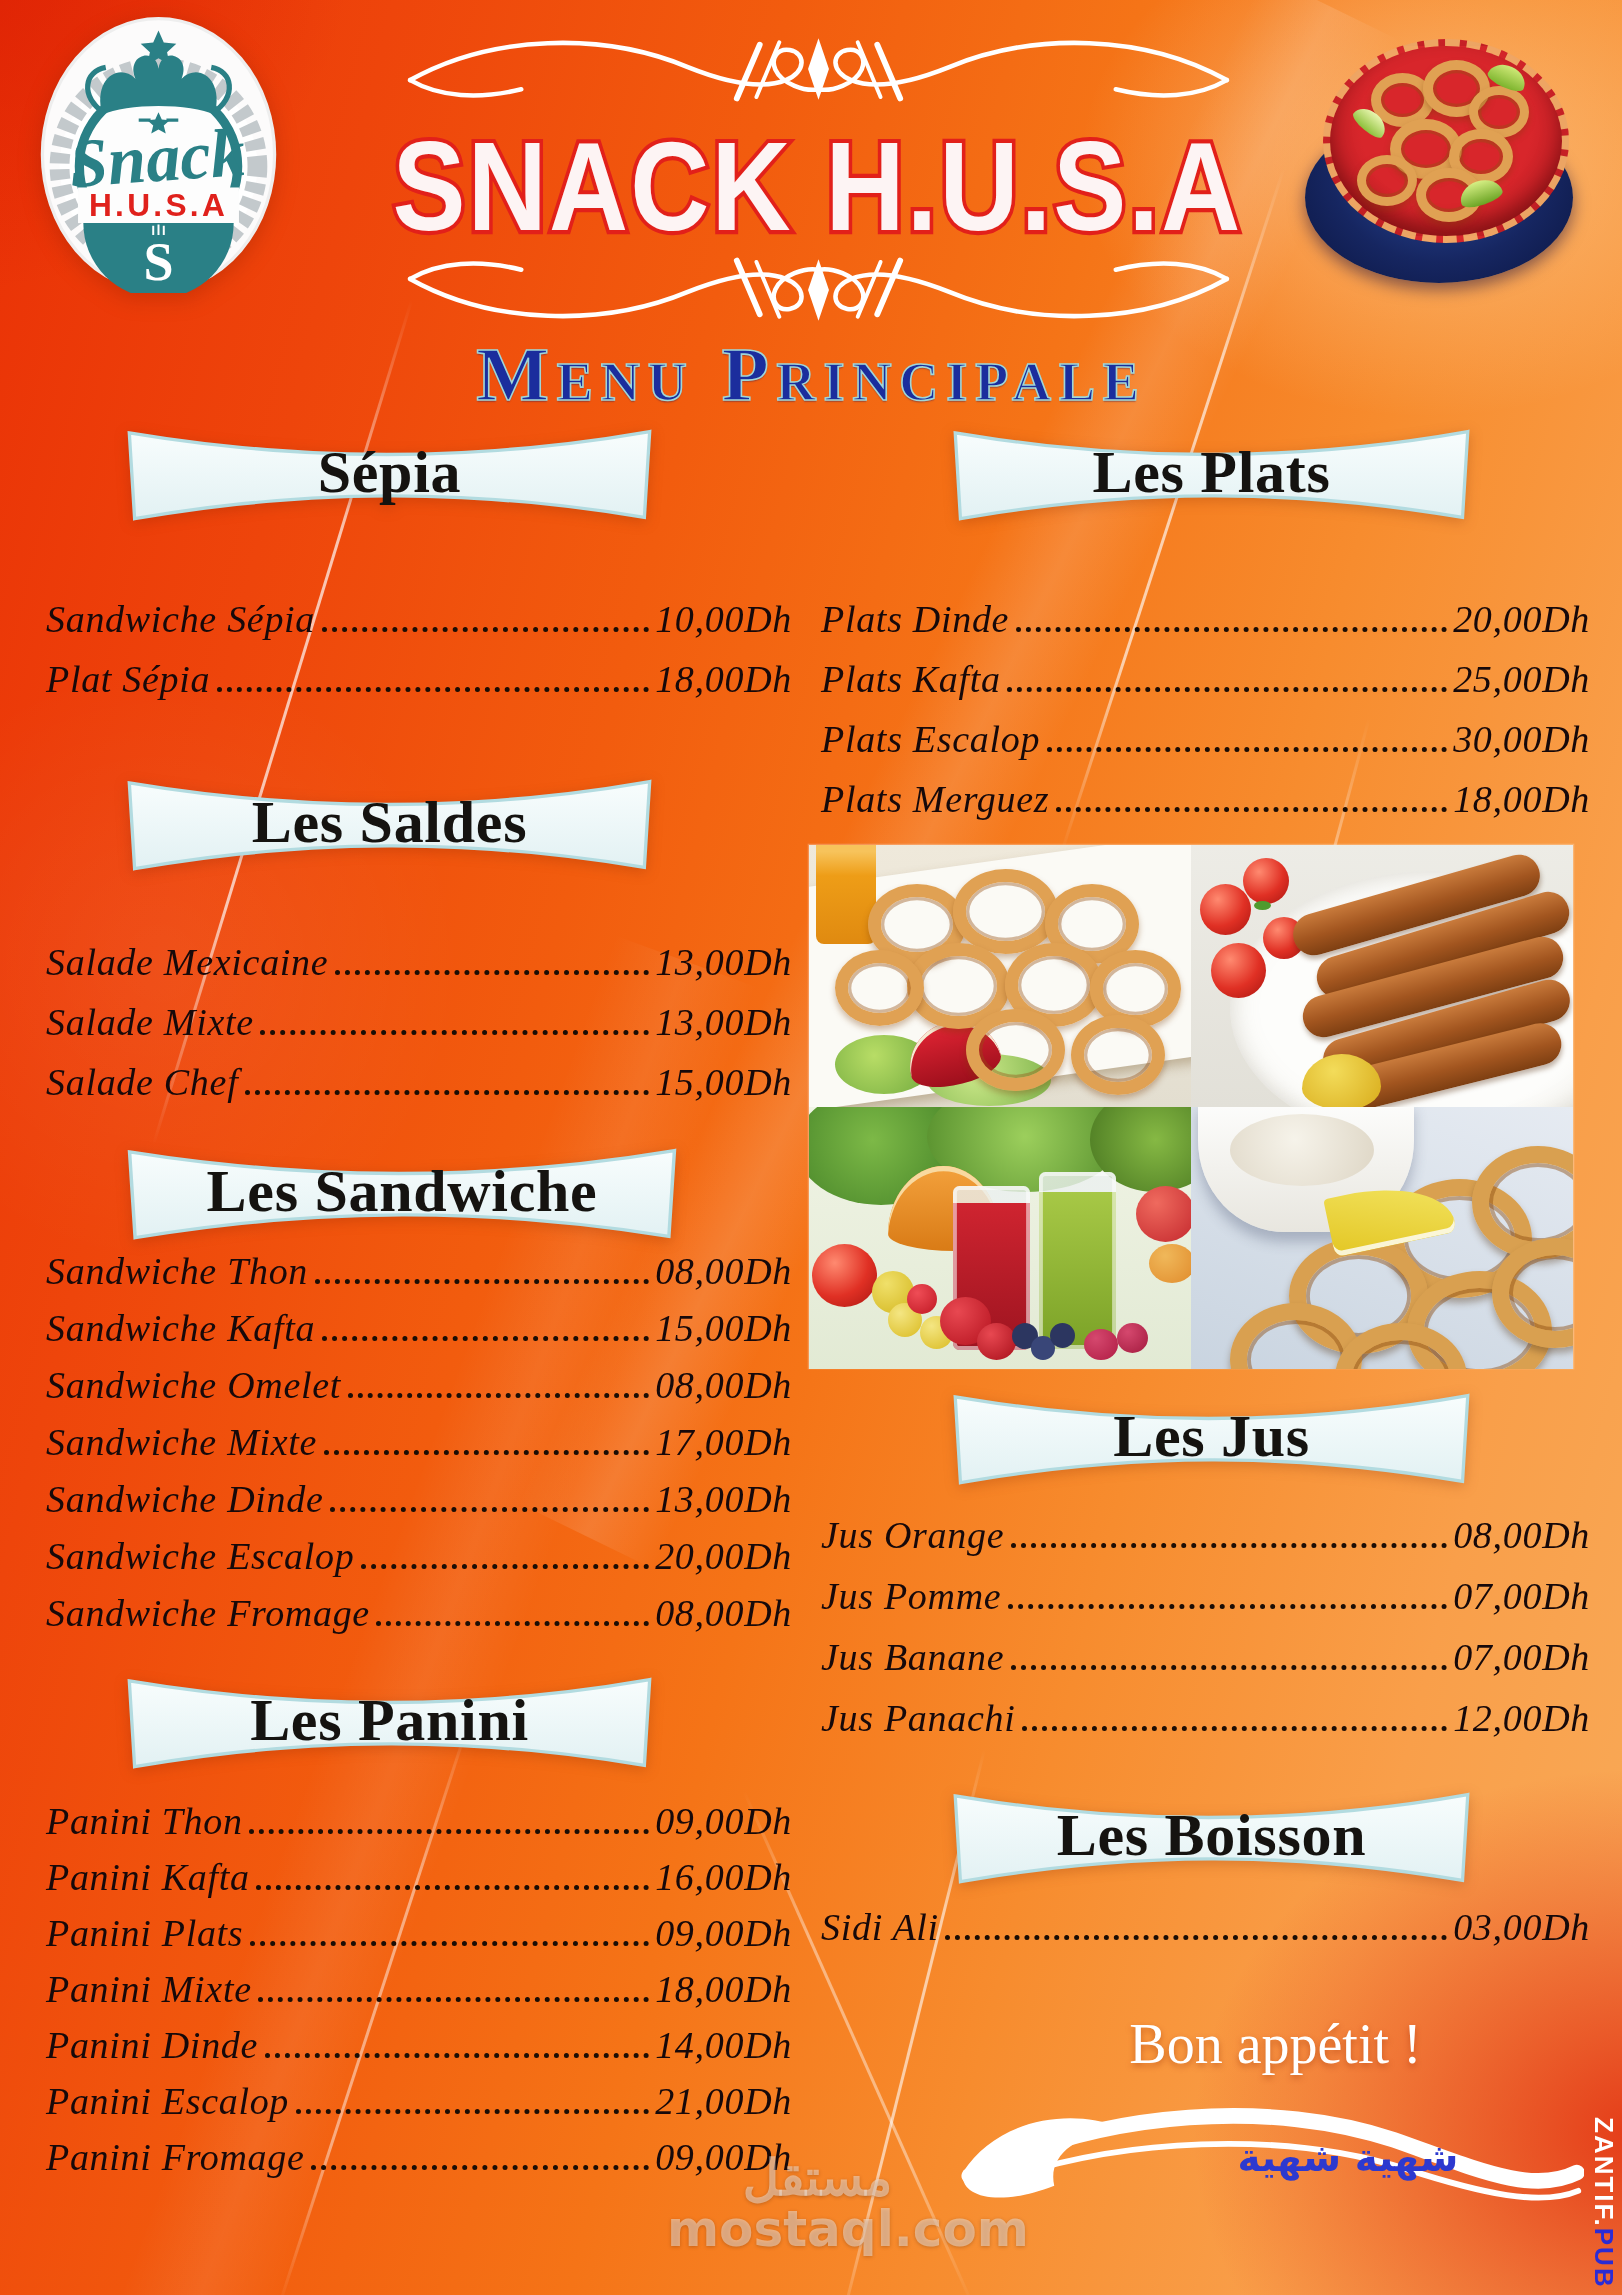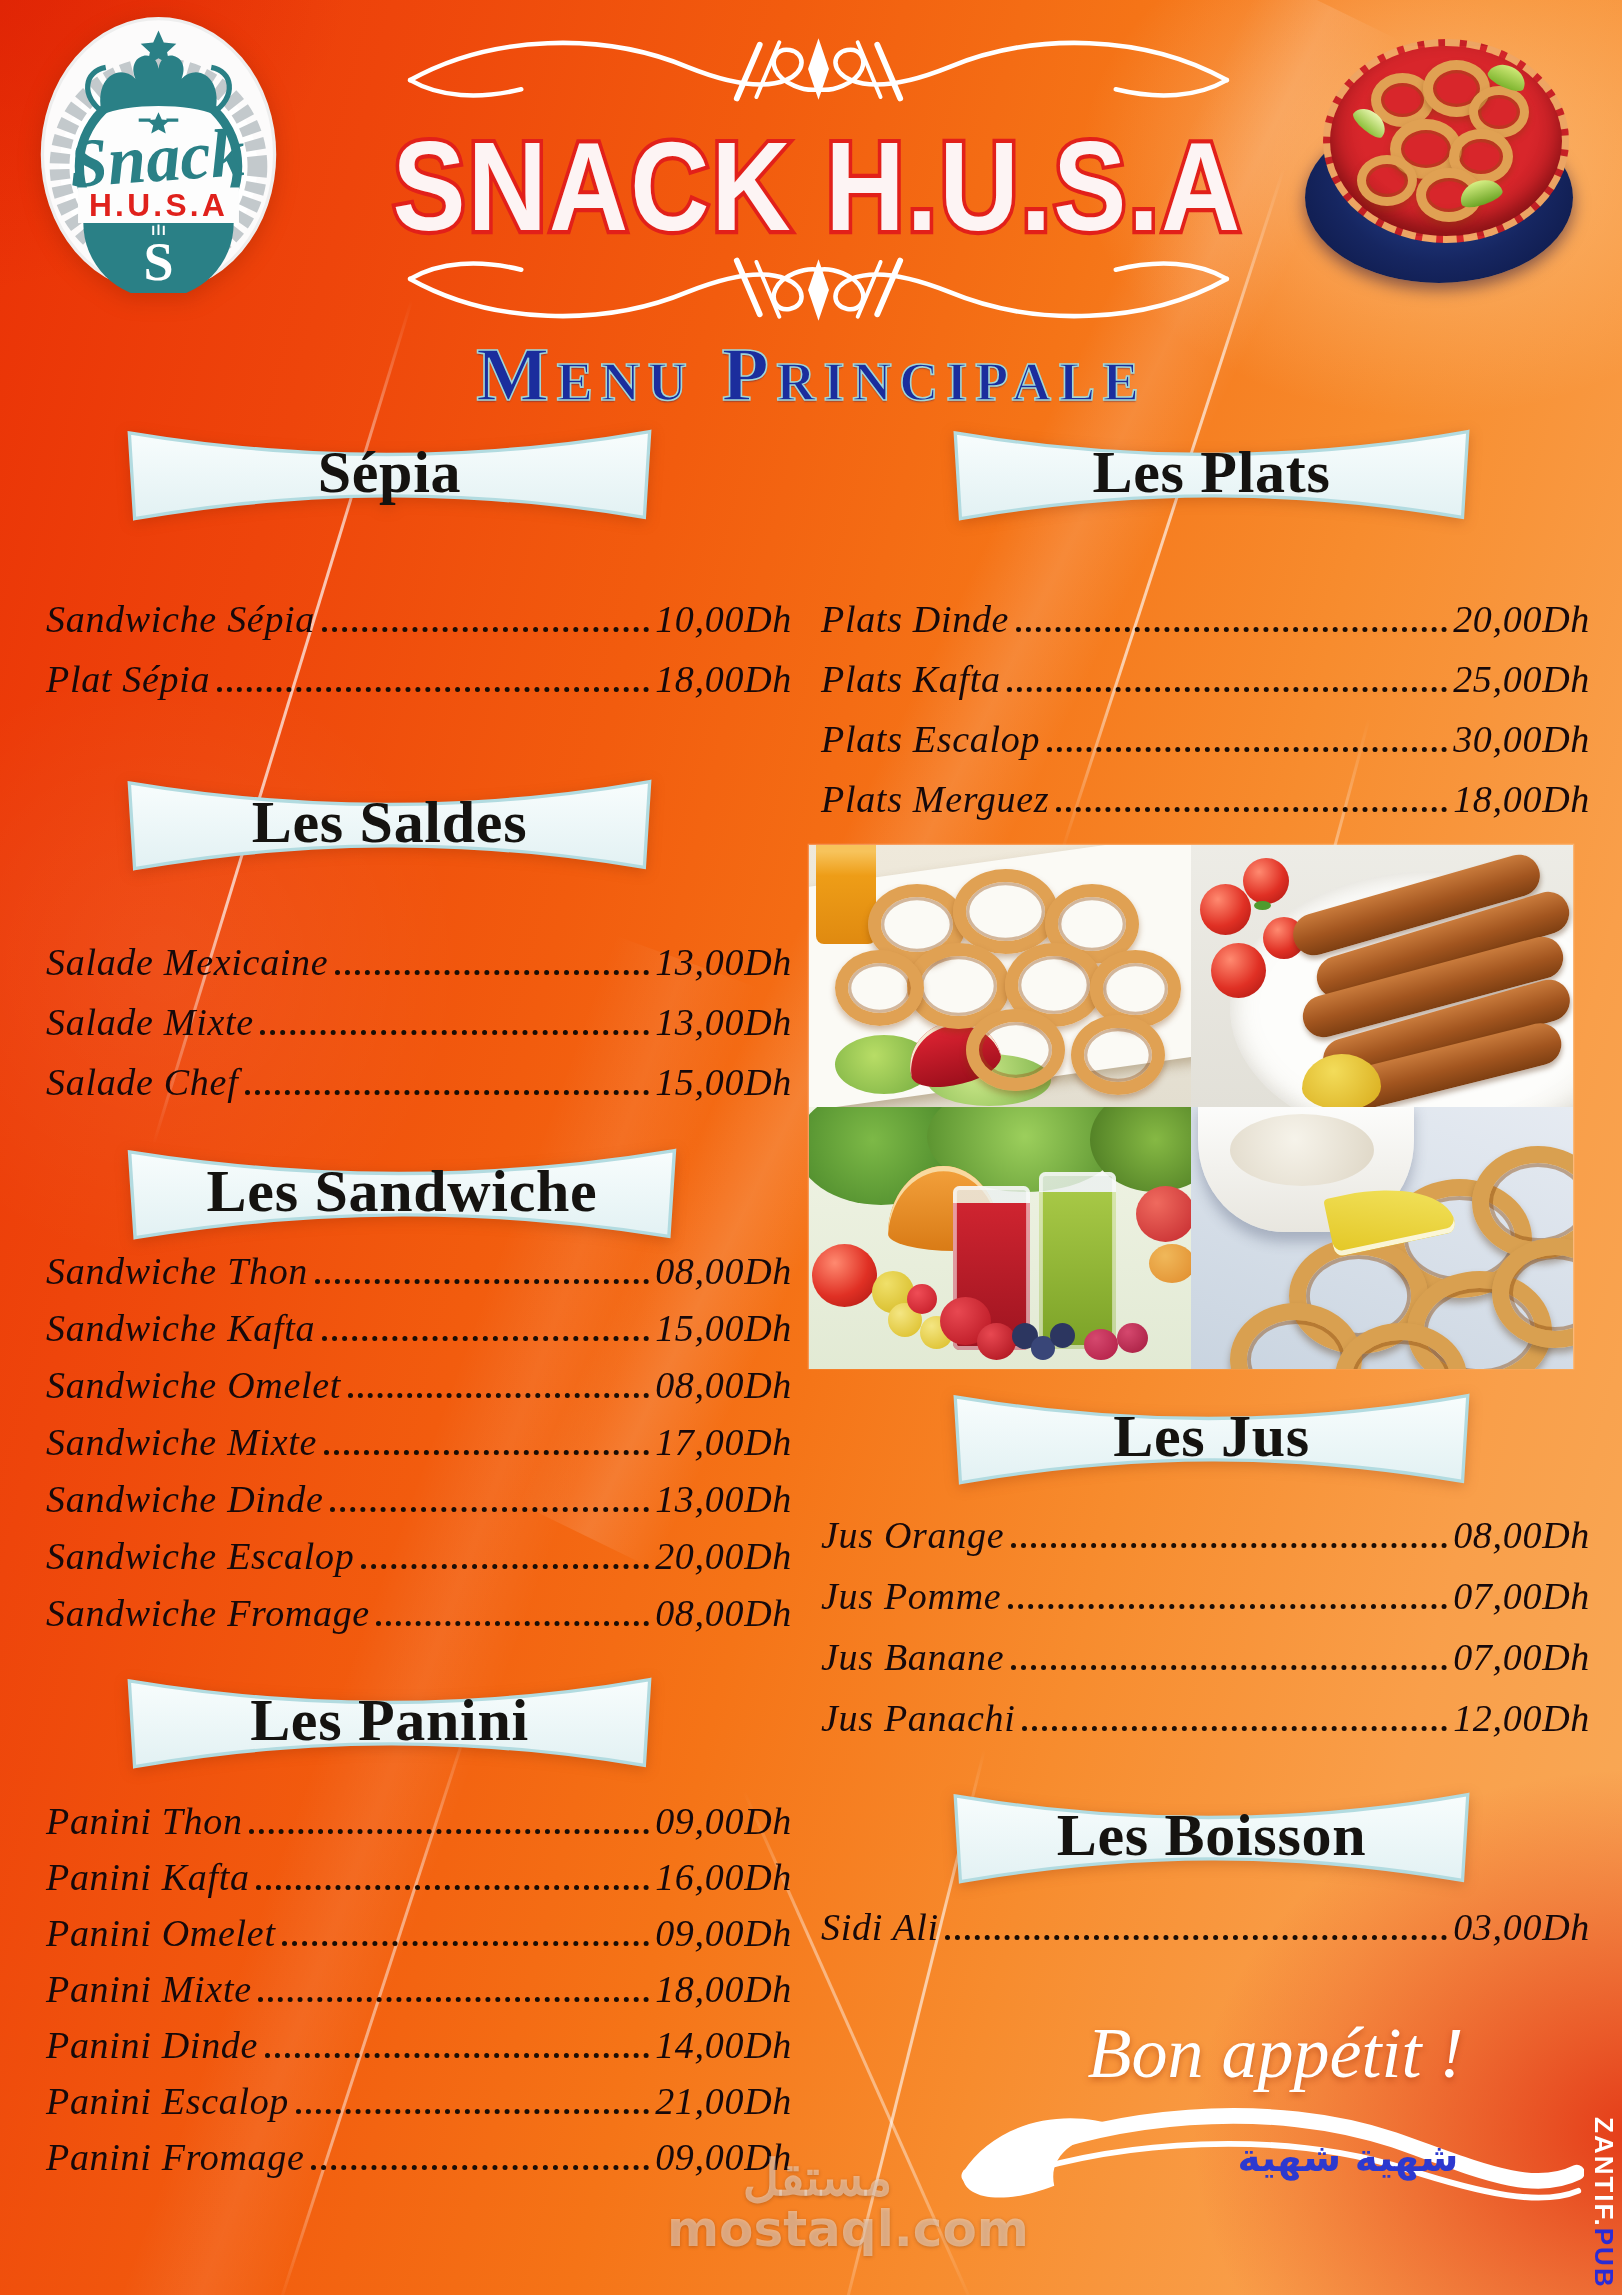--- a/index.html
+++ b/index.html
@@ -44,21 +44,21 @@
   .ring{position:absolute;border-radius:50%;border:13px solid #e0a153;
     box-shadow:inset 0 0 0 3.3px rgba(150,80,20,.4),0 3.9px 6.5px rgba(120,60,10,.35);}
   .ring2{position:absolute;border-radius:50%;border:17px solid #d9a050;
     box-shadow:inset 0 0 0 3.9px rgba(140,75,15,.45),0 5.2px 7.9px rgba(90,60,30,.4);}
   .saus{position:absolute;width:255px;height:42px;border-radius:22px;
     background:linear-gradient(180deg,#c97b3c,#a2551f 55%,#7e3f12);box-shadow:0 3.9px 5.2px rgba(80,40,10,.35);}
   .tom{position:absolute;border-radius:50%;background:radial-gradient(circle at 35% 30%,#ff8a70,#e03024 55%,#a81510);}
   .blob{position:absolute;border-radius:50%;}
   
   .bonappetit{position:absolute;left:968px;top:2012px;width:615px;text-align:center;
-    font-family:"Liberation Serif",serif;font-style:italic;font-size:72px;color:#fff;
+    font-family:"Liberation Serif",serif;font-size:56px;color:#fff;
     text-shadow:0 2.6px 6.5px rgba(150,40,0,.4);}
   .bonappetit-ar{position:absolute;left:1237px;top:2135px;width:222px;text-align:center;
     font-family:"DejaVu Sans",sans-serif;font-weight:700;font-size:39px;color:#2d39cf;}
   .credit{position:absolute;right:3.9px;bottom:6.5px;writing-mode:vertical-rl;
     font-family:"Liberation Sans",sans-serif;font-weight:700;font-size:26px;letter-spacing:2px;color:#fff;}
   .credit .pub{color:#2b2bd4;}
   .watermark{position:absolute;left:667px;top:2153px;width:301px;text-align:center;
     color:rgba(240,231,226,.5);text-shadow:0 1.3px 3.9px rgba(90,40,10,.3);}
   .watermark .wm-ar{font-family:Liberation Sans, sans-serif;font-weight:700;font-size:50px;line-height:1;}
   .watermark .wm-domain{font-family:"DejaVu Sans",sans-serif;font-weight:700;font-size:50px;line-height:1.05;}
@@ -319,21 +319,21 @@
       <span class="iname">Panini Thon</span>
       <span class="dots"></span>
       <span class="iprice">09,00Dh</span>
     </div>
       <div class="row">
       <span class="iname">Panini Kafta</span>
       <span class="dots"></span>
       <span class="iprice">16,00Dh</span>
     </div>
       <div class="row">
-      <span class="iname">Panini Omelet</span>
+      <span class="iname">Panini Plats</span>
       <span class="dots"></span>
       <span class="iprice">09,00Dh</span>
     </div>
       <div class="row">
       <span class="iname">Panini Mixte</span>
       <span class="dots"></span>
       <span class="iprice">18,00Dh</span>
     </div>
       <div class="row">
       <span class="iname">Panini Dinde</span>

